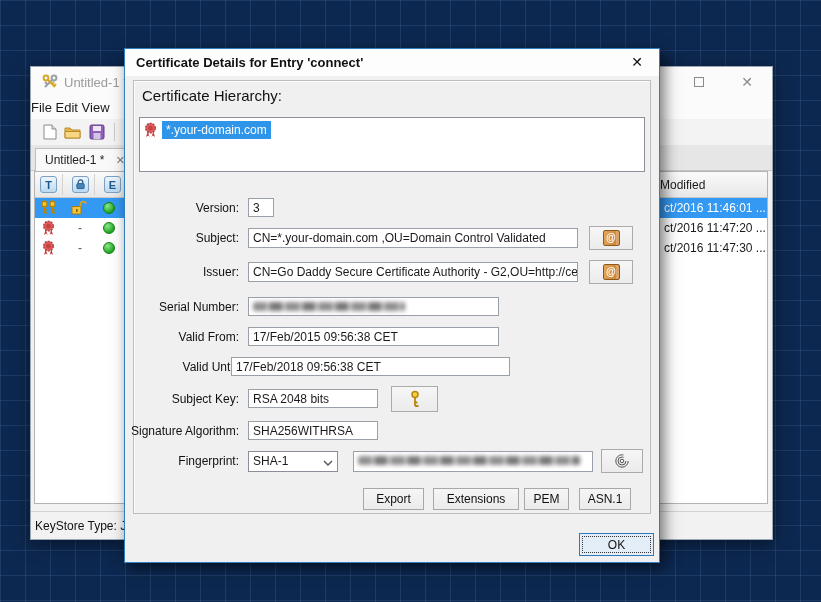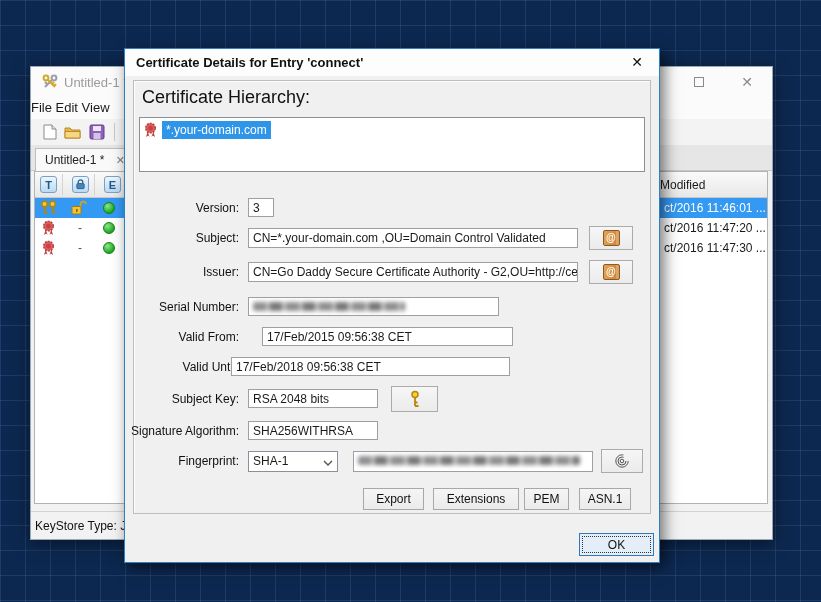--- a/index.html
+++ b/index.html
@@ -55,21 +55,21 @@
   
   #dialog {
     position:absolute; left:124px; top:48px; width:536px; height:515px;
     background:#f0f0f0; border:1px solid #2f7fc1; box-shadow:4px 5px 14px rgba(0,0,0,.55);
   }
   .dtitlebar { position:absolute; left:0; top:0; right:0; height:27px; background:#fdfdfd; }
   .dtitle { position:absolute; left:11px; top:6px; font-size:13px; font-weight:bold; color:#111; }
   .dclose { position:absolute; right:13px; top:5px; font-size:14px; color:#111; width:18px; text-align:center; }
   .groupbox { position:absolute; left:8px; top:31px; width:518px; height:434px;
               border:1px solid #bdbdbd; box-shadow:inset 1px 1px 0 #fdfdfd; }
-  .gh-label { position:absolute; left:8px; top:6px; font-size:18px; color:#111; }
+  .gh-label { position:absolute; left:8px; top:6px; font-size:15px; color:#111; }
   .hier-box { position:absolute; left:5px; top:36px; width:506px; height:55px; background:#fff; border:1px solid #8a8f99; }
   .tree-item { position:absolute; left:3px; top:3px; display:flex; align-items:center; }
   .tree-label { font-size:12px; color:#fff; background:#2e95e8; padding:2px 4px; margin-left:4px; }
   .lbl { position:absolute; left:6px; width:108px; text-align:right; font-size:12px; color:#111; white-space:nowrap; }
   .fld { position:absolute; background:#fff; border:1px solid #9aa0a8; font-size:12px; color:#1a1a1a;
          padding:2px 4px; white-space:nowrap; overflow:hidden; }
   .icobtn { position:absolute; background:linear-gradient(#f6f6f6,#ebebeb); border:1px solid #ababab;
             display:flex; align-items:center; justify-content:center; }
   .atbook { width:17px; height:16px; background:linear-gradient(100deg,#e3a45a,#c9802f); border:1px solid #8e5a1c;
             border-radius:2px; color:#fff; font-size:10px; font-weight:bold; text-align:center; line-height:14px;
@@ -244,21 +244,21 @@
   <div class="icobtn" style="left:464px; top:211px; width:44px; height:24px">
     <span class="atbook">@</span>
   </div>
 
   <span class="lbl" style="top:251px">Serial Number:</span>
   <div class="fld" style="left:123px; top:248px; width:251px; height:19px">
     <span class="redact" style="width:152px"></span>
   </div>
 
   <span class="lbl" style="top:281px">Valid From:</span>
-  <div class="fld" style="left:137px; top:278px; width:251px; height:19px">17/Feb/2015 09:56:38 CET</div>
+  <div class="fld" style="left:123px; top:278px; width:251px; height:19px">17/Feb/2015 09:56:38 CET</div>
 
   <span class="lbl" style="top:311px">Valid Until:</span>
   <div class="fld" style="left:106px; top:308px; width:279px; height:19px">17/Feb/2018 09:56:38 CET</div>
 
   <span class="lbl" style="top:343px">Subject Key:</span>
   <div class="fld" style="left:123px; top:340px; width:130px; height:19px">RSA 2048 bits</div>
   <div class="icobtn" style="left:266px; top:337px; width:47px; height:26px">
     <svg width="12" height="18" viewBox="0 0 12 18">
         <circle cx="6" cy="4.5" r="3" fill="#f5d041" stroke="#b8860b" stroke-width="1.5"></circle>
         <path d="M6 7.5 V16 M6 16 h3.5 M6 12.5 h2.5" stroke="#b8860b" stroke-width="1.8" fill="none"></path>

